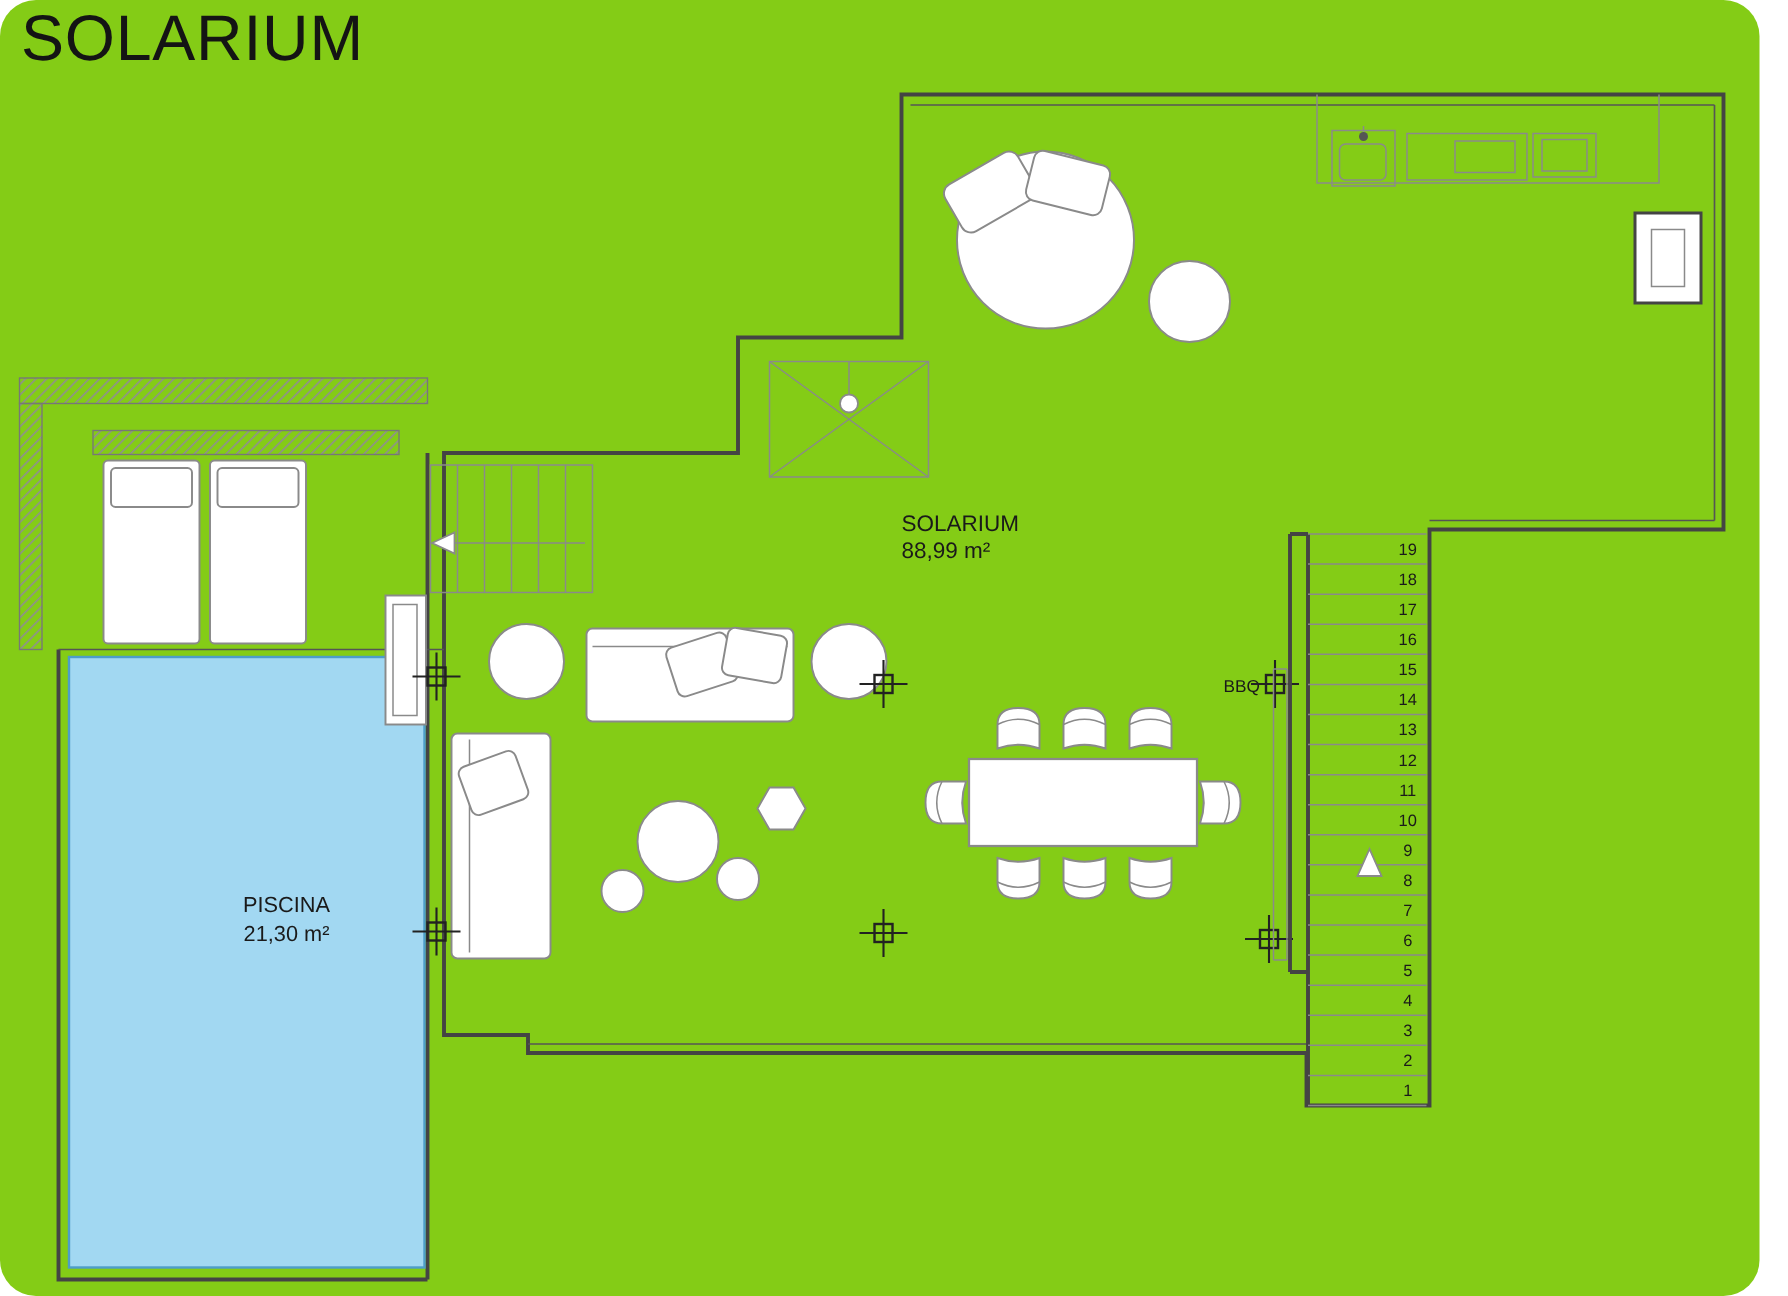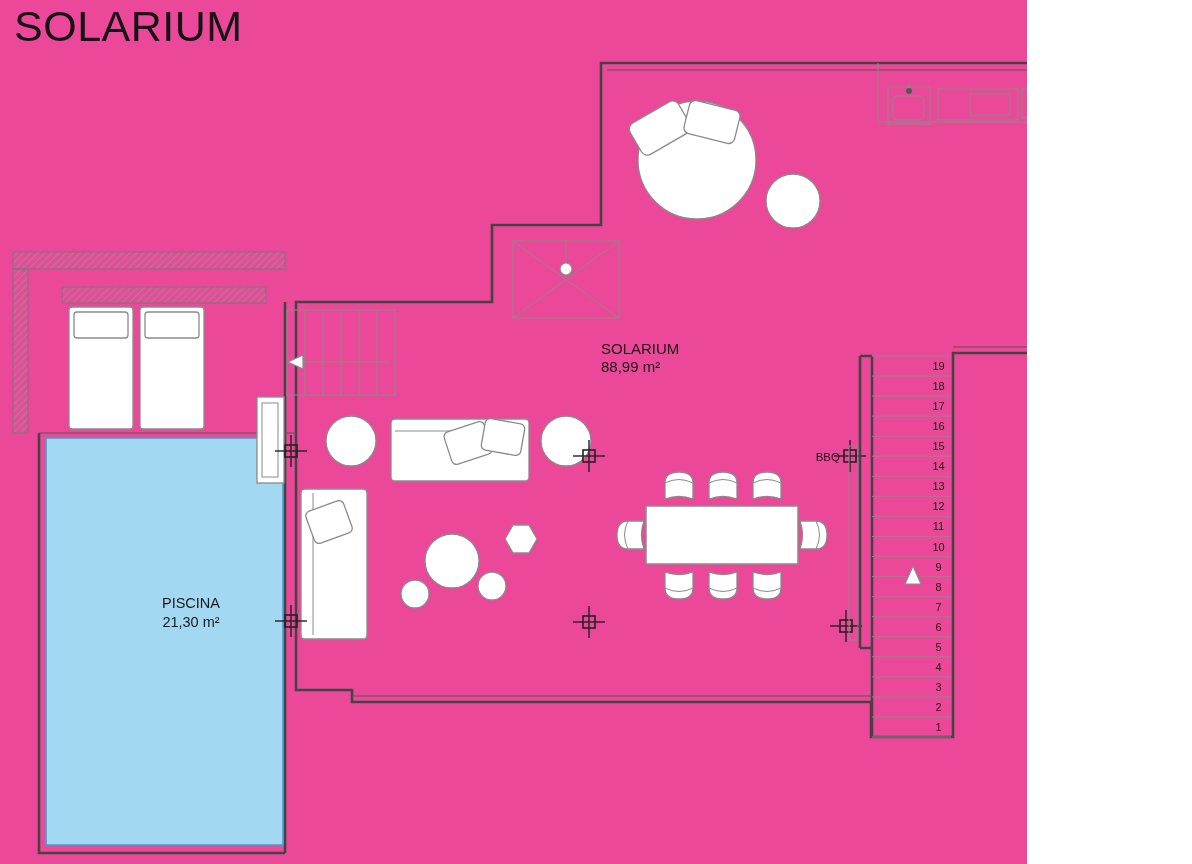--- a/index.html
+++ b/index.html
@@ -1,17 +1,17 @@
 <!DOCTYPE html>
 <html><head>
 <meta charset="utf-8">
 <style>
   html,body{margin:0;padding:0;background:#ffffff;}
-  .stage{position:relative;width:1027px;height:864px;background:#ec4899;overflow:hidden;
-         font-family:"Liberation Sans",sans-serif;}
+  .stage{position:relative;width:1173px;height:864px;background:#84cc16;overflow:hidden;
+         font-family:"Liberation Sans",sans-serif;border-radius:24px;}
   .page-title{position:absolute;top:2px;left:14px;margin:0;font-size:43px;font-weight:500;
               letter-spacing:.5px;color:#141414;font-family:"Liberation Sans",sans-serif;}
   svg{position:absolute;inset:0;}
   .wall{stroke:#444;stroke-width:2.6;fill:none;stroke-linejoin:miter;}
   .wall-thin{stroke:#555;stroke-width:1.1;fill:none;}
   .furn{stroke:#8a8a8a;stroke-width:1.3;fill:#fff;}
   .furn-line{stroke:#8a8a8a;stroke-width:1;fill:none;}
   .hatchbox{fill:url(#hatch);stroke:#777;stroke-width:.9;}
   text{font-family:"Liberation Sans",sans-serif;fill:#1a1a1a;}
   .room-label{font-size:15px;}

